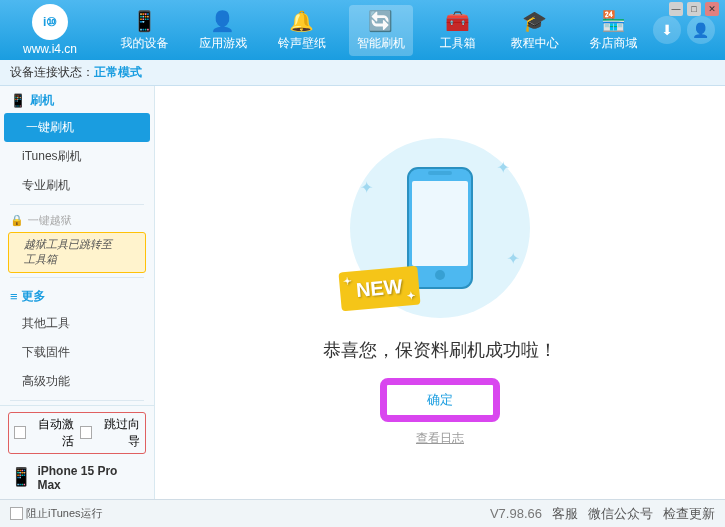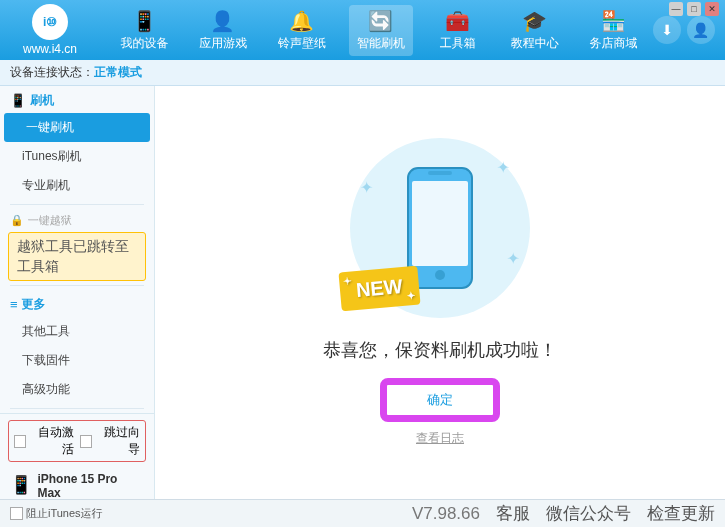--- a/index.html
+++ b/index.html
@@ -91,22 +91,22 @@
       color: #444; font-size: 12px; display: flex; align-items: center;
     }
     .sidebar-item.active {
       background: #1a9de0; color: white; border-radius: 3px; margin: 0 4px;
     }
     .sidebar-divider { height: 1px; background: #dce8f0; margin: 4px 10px; }
     .sidebar-disabled { color: #aaa; display: flex; align-items: center; padding: 4px 10px 2px 10px; font-size: 11px; }
     .sidebar-disabled-icon { font-size: 11px; margin-right: 4px; }
     .sidebar-notice {
       background: #fff3cd; border: 1px solid #ffc107;
-      margin: 2px 8px; padding: 4px 8px; border-radius: 3px;
-      font-size: 14px; color: #555; line-height: 1.4;
+      margin: 2px 8px; padding: 4px 15px; border-radius: 3px;
+      font-size: 11px; color: #555; line-height: 1.4; font-style: italic;
     }
 
     
     .content {
       flex: 1; display: flex; flex-direction: column;
       align-items: center; justify-content: center;
       background: white; position: relative;
     }
 
     
@@ -162,21 +162,21 @@
       font-size: 11px; color: #555;
     }
     .bottom-left { display: flex; align-items: flex-start; gap: 6px; flex: 1; }
     .device-info { display: flex; flex-direction: column; gap: 0; }
     .checkbox-wrap { display: flex; align-items: center; gap: 3px; cursor: pointer; }
     .checkbox-outline {
       width: 13px; height: 13px; border: 1px solid #aaa;
       background: white; display: flex; align-items: center; justify-content: center;
     }
     .itunes-check { display: flex; align-items: center; gap: 3px; }
-    .bottom-right { display: flex; align-items: center; gap: 16px; color: #777; font-size: 17px; }
+    .bottom-right { display: flex; align-items: center; gap: 10px; color: #777; font-size: 13px; }
     .bottom-link { cursor: pointer; color: #555; }
 
     
     .device-panel {
       border-top: 1px solid #d8e8f0; padding: 6px 8px;
     }
     .auto-options {
       display: flex; gap: 6px; margin-bottom: 6px;
       border: 1px solid #e06060; padding: 3px 5px; border-radius: 3px; text-align: right;
     }

